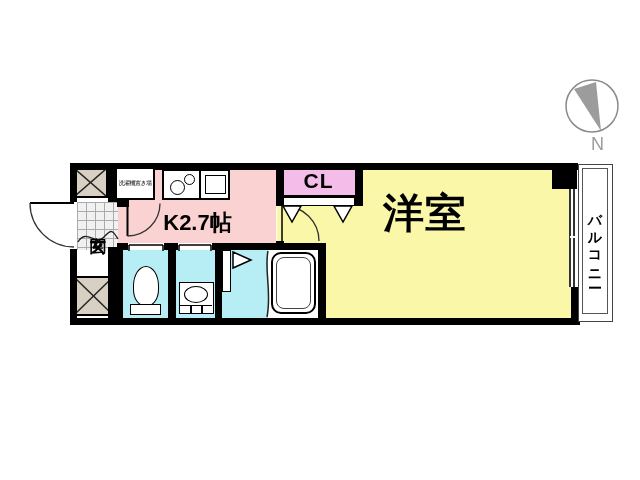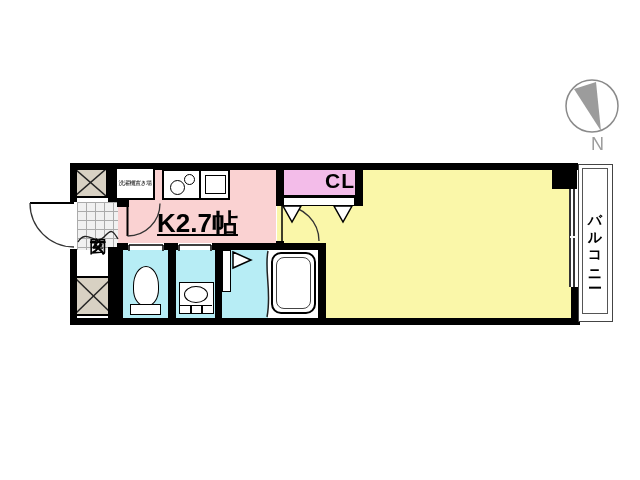--- a/index.html
+++ b/index.html
@@ -13,21 +13,21 @@
   .f-cyan{background:#B7EDF5;}
   .f-cl{background:#F3BCE9;border-bottom:2px solid #000;}
   .f-beige{background:#D8D1C3;border:2.5px solid #000;box-sizing:border-box;}
   .f-white{background:#fff;}
   .tile{background-color:#F1F1F1;
         background-image:linear-gradient(#ABABAB 1px,transparent 1px),
                          linear-gradient(90deg,#ABABAB 1px,transparent 1px);
         background-size:9px 9px;}
   .lbl{position:absolute;color:#000;font-weight:bold;text-align:center;}
   .lbl-room{font-size:41px;line-height:49px;letter-spacing:1px;}
-  .lbl-k{font-size:26px;line-height:34px;text-decoration:underline;}
+  .lbl-k{font-size:22px;line-height:34px;}
   .lbl-cl{font-size:21px;line-height:24px;letter-spacing:1px;}
   .vtext{writing-mode:vertical-rl;display:flex;align-items:center;justify-content:center;}
   .lbl-genkan{font-size:16px;letter-spacing:3px;}
   .lbl-balcony{font-size:14px;font-weight:bold;letter-spacing:3px;color:#000;}
   .lbl-laundry{font-size:6px;font-weight:normal;letter-spacing:-0.5px;line-height:7px;}
   .fixture{position:absolute;background:#fff;border:1.5px solid #000;box-sizing:border-box;}
   .n-letter{position:absolute;color:#9C9C9C;font-size:18px;font-weight:normal;}
   svg{display:block;}
   .overlay{position:absolute;left:0;top:0;pointer-events:none;}
 </style>
@@ -150,20 +150,21 @@
 
   <div class="abs" style="left:555px;top:70px;width:80px;height:92px;">
     <svg width="80" height="70" viewBox="0 0 80 70">
       <circle cx="37" cy="36" r="26" fill="none" stroke="#8A8A8A" stroke-width="1.5"></circle>
       <polygon points="19,19 41,12 46,61" fill="#9C9C9C"></polygon>
     </svg>
     <div class="n-letter" style="left:36px;top:64px;">N</div>
   </div>
 
   <div class="lbl lbl-room" style="left:300px;top:189px;width:250px;">
+    <div>洋室</div>
   </div>
   <div class="lbl lbl-k" style="left:130px;top:206px;width:135px;">K2.7帖</div>
-  <div class="lbl lbl-cl" style="left:282px;top:169px;width:73px;text-align:right;">CL</div>
+  <div class="lbl lbl-cl" style="left:282px;top:169px;width:73px;">CL</div>
   <div class="abs vtext lbl-genkan" style="left:77px;top:202px;width:41px;height:48px;font-weight:bold;">
     <span>玄関</span>
   </div>
 
 </div>
 
 </body></html>

